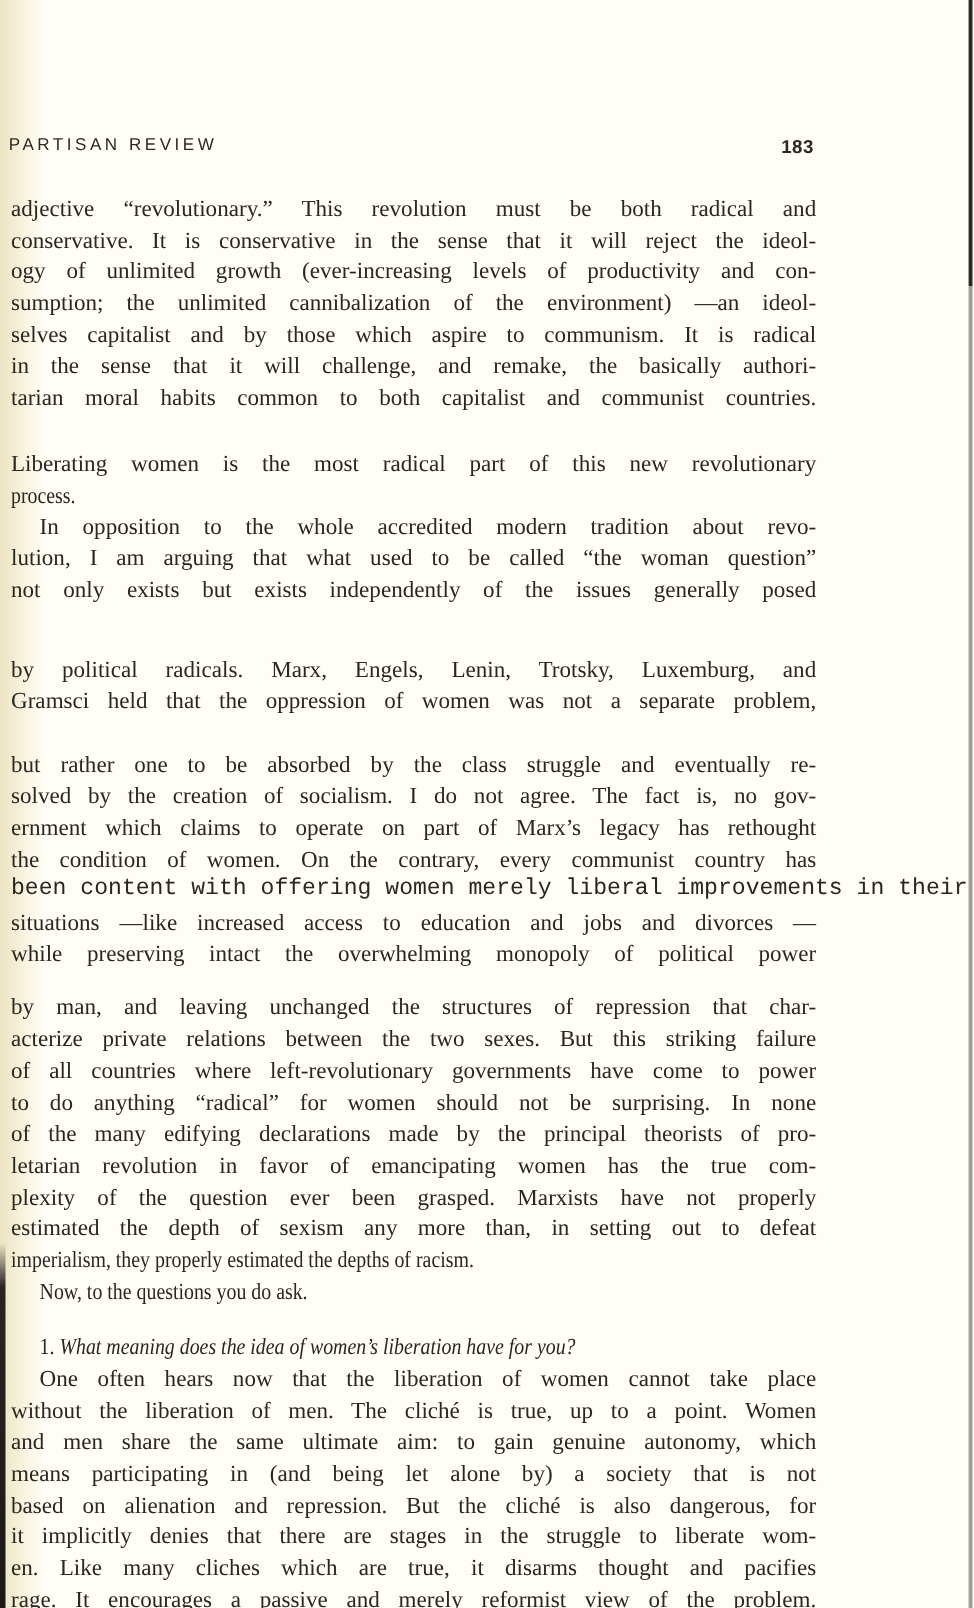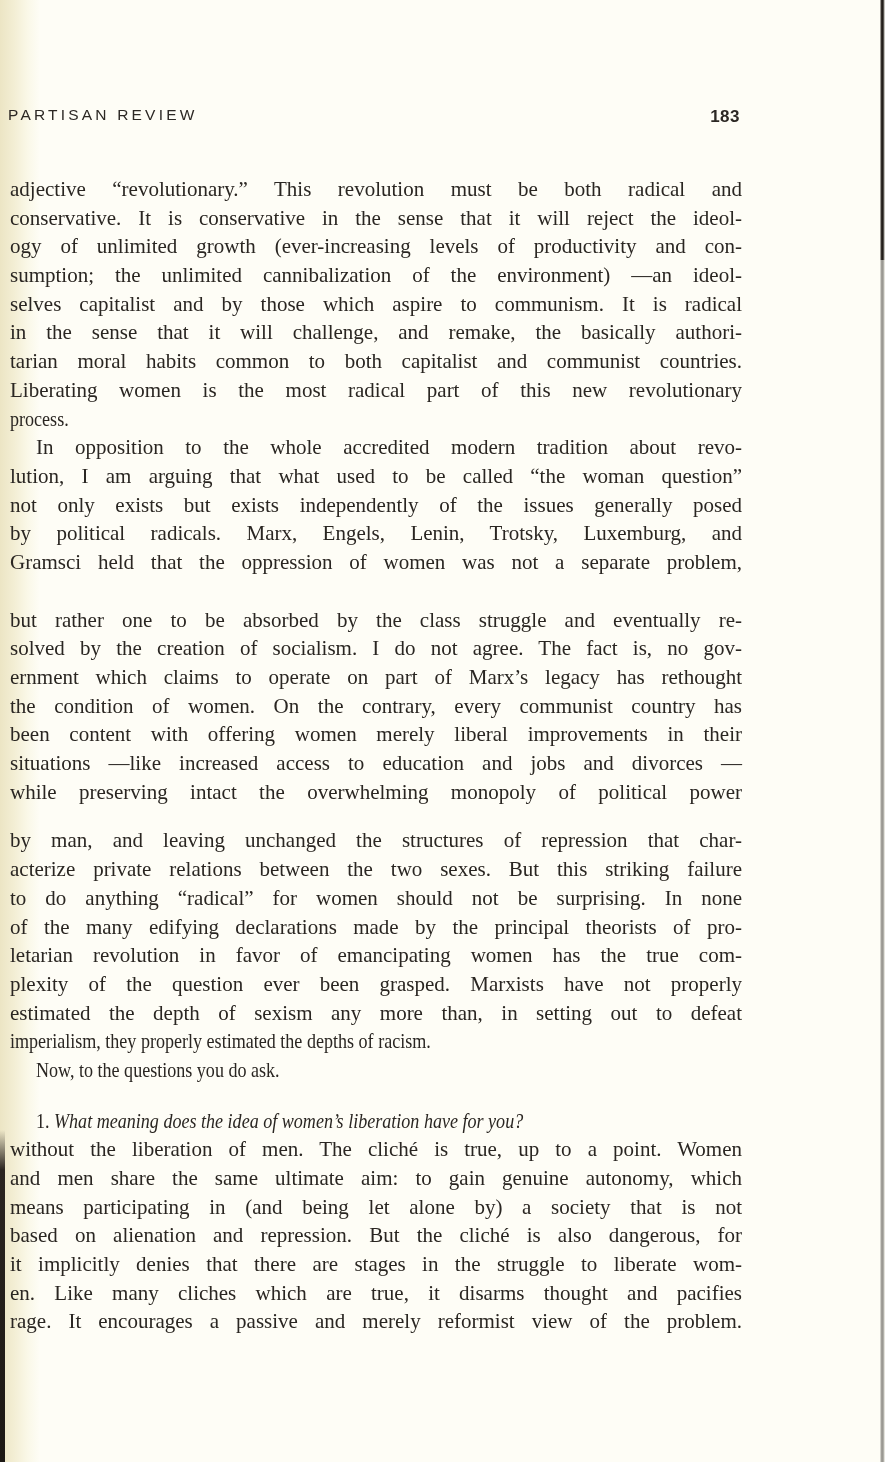--- a/index.html
+++ b/index.html
@@ -44,21 +44,21 @@
       left: 880px;
       top: 260px;
       width: 5px;
       height: 1202px;
       background: #fefdf6;
       opacity: 0.55;
     }
     .running-head {
       position: absolute;
       left: 8px;
-      top: 106px;
+      top: 123px;
       width: 732px;
       height: 22px;
       font-family: "Liberation Sans", "DejaVu Sans", sans-serif;
       font-size: 15.5px;
       letter-spacing: 3.2px;
       color: #2c2824;
     }
     .running-head .title {
       position: absolute;
       left: 0;
@@ -118,57 +118,59 @@
 
 <div class="text-block">
   <div>
     <div class="line" style="width: 732px; box-sizing: border-box;">adjective “revolutionary.” This revolution must be both radical and</div>
     <div class="line" style="width: 732px; box-sizing: border-box;">conservative. It is conservative in the sense that it will reject the ideol-</div>
     <div class="line" style="width: 732px; box-sizing: border-box;">ogy of unlimited growth (ever-increasing levels of productivity and con-</div>
     <div class="line" style="width: 732px; box-sizing: border-box;">sumption; the unlimited cannibalization of the environment) —an ideol-</div>
     <div class="line" style="width: 732px; box-sizing: border-box;">selves capitalist and by those which aspire to communism. It is radical</div>
     <div class="line" style="width: 732px; box-sizing: border-box;">in the sense that it will challenge, and remake, the basically authori-</div>
     <div class="line" style="width: 732px; box-sizing: border-box;">tarian moral habits common to both capitalist and communist countries.</div>
-    <div class="line" style="width: 732px; box-sizing: border-box;">Liberating women is the most radical part of this new revolutionary</div>
+    <div class="line" style="width: 732px; box-sizing: border-box; margin-top: 31px;">Liberating women is the most radical part of this new revolutionary</div>
     <div class="line last" style="width: 851.163px; padding-left: 0px; box-sizing: border-box; transform: scaleX(0.86);">process.</div>
   </div>
 
   <div>
     <div class="line indent" style="width: 732px; box-sizing: border-box;">In opposition to the whole accredited modern tradition about revo-</div>
     <div class="line" style="width: 732px; box-sizing: border-box;">lution, I am arguing that what used to be called “the woman question”</div>
     <div class="line" style="width: 732px; box-sizing: border-box;">not only exists but exists independently of the issues generally posed</div>
-    <div class="line" style="width: 732px; box-sizing: border-box;">by political radicals. Marx, Engels, Lenin, Trotsky, Luxemburg, and</div>
+    <div class="line" style="width: 732px; box-sizing: border-box; margin-top: 44px;">by political radicals. Marx, Engels, Lenin, Trotsky, Luxemburg, and</div>
     <div class="line" style="width: 732px; box-sizing: border-box;">Gramsci held that the oppression of women was not a separate problem,</div>
     <div class="line" style="width: 732px; box-sizing: border-box; margin-top: 29px;">but rather one to be absorbed by the class struggle and eventually re-</div>
     <div class="line" style="width: 732px; box-sizing: border-box;">solved by the creation of socialism. I do not agree. The fact is, no gov-</div>
     <div class="line" style="width: 732px; box-sizing: border-box;">ernment which claims to operate on part of Marx’s legacy has rethought</div>
     <div class="line" style="width: 732px; box-sizing: border-box;">the condition of women. On the contrary, every communist country has</div>
-    <div class="line" style="width: 732px; box-sizing: border-box;">been content with offering women merely liberal improvements in their</div>
+    <div class="line" style="width: 732px; box-sizing: border-box; font-family: Liberation Mono, monospace;">been content with offering women merely liberal improvements in their</div>
     <div class="line" style="width: 732px; box-sizing: border-box;">situations —like increased access to education and jobs and divorces —</div>
     <div class="line" style="width: 732px; box-sizing: border-box;">while preserving intact the overwhelming monopoly of political power</div>
     <div class="line" style="width: 732px; box-sizing: border-box; margin-top: 20px;">by man, and leaving unchanged the structures of repression that char-</div>
     <div class="line" style="width: 732px; box-sizing: border-box;">acterize private relations between the two sexes. But this striking failure</div>
+    <div class="line" style="width: 732px; box-sizing: border-box;">of all countries where left-revolutionary governments have come to power</div>
     <div class="line" style="width: 732px; box-sizing: border-box;">to do anything “radical” for women should not be surprising. In none</div>
     <div class="line" style="width: 732px; box-sizing: border-box;">of the many edifying declarations made by the principal theorists of pro-</div>
     <div class="line" style="width: 732px; box-sizing: border-box;">letarian revolution in favor of emancipating women has the true com-</div>
     <div class="line" style="width: 732px; box-sizing: border-box;">plexity of the question ever been grasped. Marxists have not properly</div>
     <div class="line" style="width: 732px; box-sizing: border-box;">estimated the depth of sexism any more than, in setting out to defeat</div>
     <div class="line last" style="width: 851.163px; padding-left: 0px; box-sizing: border-box; transform: scaleX(0.86);">imperialism, they properly estimated the depths of racism.</div>
   </div>
 
   <div>
     <div class="line indent last" style="width: 851.163px; padding-left: 30.2326px; box-sizing: border-box; transform: scaleX(0.86);">Now, to the questions you do ask.</div>
   </div>
 
   <div class="line indent last gap" style="width: 851.163px; padding-left: 30.2326px; box-sizing: border-box; transform: scaleX(0.86);">
     <span class="num">1.</span>
     <span class="q">What meaning does the idea of women’s liberation have for you?</span>
   </div>
 
   <div>
+    <div class="line indent" style="width: 732px; box-sizing: border-box;">One often hears now that the liberation of women cannot take place</div>
     <div class="line" style="width: 732px; box-sizing: border-box; font-family: Liberation Serif, serif;">without the liberation of men. The cliché is true, up to a point. Women</div>
     <div class="line" style="width: 732px; box-sizing: border-box;">and men share the same ultimate aim: to gain genuine autonomy, which</div>
     <div class="line" style="width: 732px; box-sizing: border-box;">means participating in (and being let alone by) a society that is not</div>
     <div class="line" style="width: 732px; box-sizing: border-box;">based on alienation and repression. But the cliché is also dangerous, for</div>
     <div class="line" style="width: 732px; box-sizing: border-box;">it implicitly denies that there are stages in the struggle to liberate wom-</div>
     <div class="line" style="width: 732px; box-sizing: border-box;">en. Like many cliches which are true, it disarms thought and pacifies</div>
     <div class="line" style="width: 732px; box-sizing: border-box;">rage. It encourages a passive and merely reformist view of the problem.</div>
   </div>
 </div>
 

